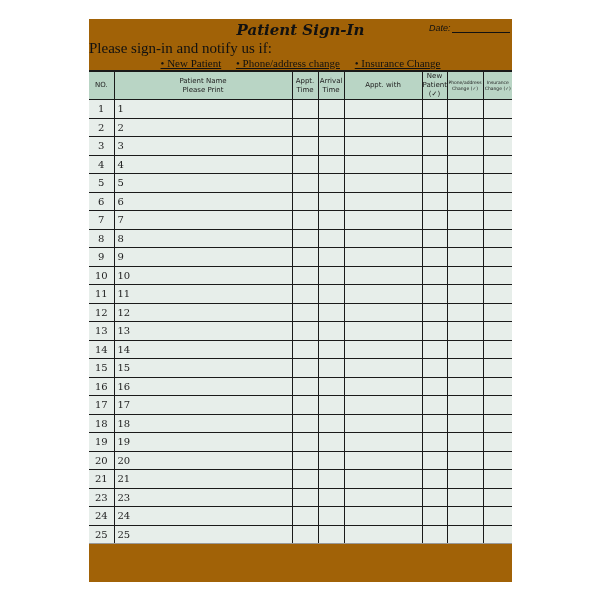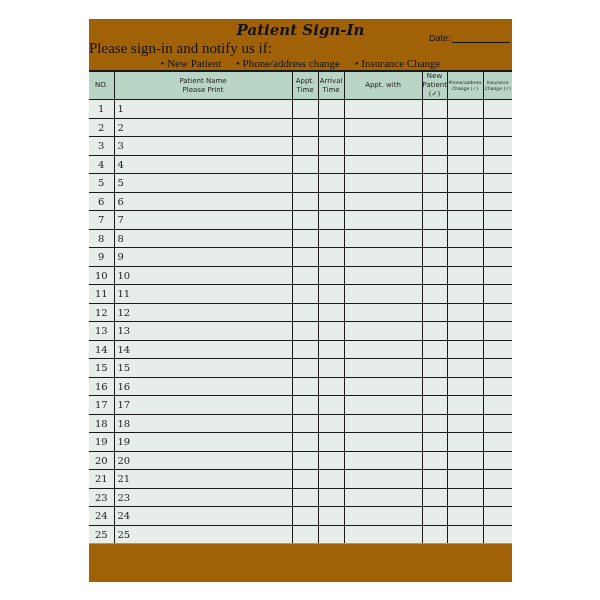--- a/index.html
+++ b/index.html
@@ -7,34 +7,34 @@
   .page {
     position:absolute; left:89px; top:19px; width:423px; height:563px;
     background:#a16207;
   }
   .title {
     position:absolute; left:0; width:423px; top:2px; text-align:center;
     font-family:"DejaVu Serif", serif; font-style:italic; font-weight:bold;
     font-size:15px; color:#111;
   }
   .date-wrap {
-    position:absolute; left:340px; top:14px;
+    position:absolute; left:340px; top:4px;
     font-family:"Liberation Sans", sans-serif; font-size:9px; color:#111;
-    display:flex; align-items:flex-end;
+    display:flex; align-items:flex-end;font-style:italic;
   }
   .date-line { width:58px; border-bottom:1px solid #111; height:9px; margin-left:1px; }
   .subtitle {
     position:absolute; left:0; width:423px; top:21px; text-align:left;
     font-family:"Liberation Serif", serif; font-size:15px; color:#111;
   }
   .bullets {
     position:absolute; left:0; width:423px; top:38px; text-align:center;
     font-family:"Liberation Serif", serif; font-size:11px; color:#111;
   }
-  .bullets span { margin:8px 6px; }
+  .bullets span { margin:8px 6px;text-decoration:underline; }
   table.grid {
     position:absolute; left:0; top:51px; width:423px;
     border-collapse:collapse; table-layout:fixed;
   }
   table.grid th, table.grid td {
     border:1.5px solid #1a1a1a; padding:0; overflow:hidden;
   }
   table.grid tr:first-child th { border-top:2px solid #1a1a1a; }
   table.grid th {
     background:#b9d5c5; height:26px;

